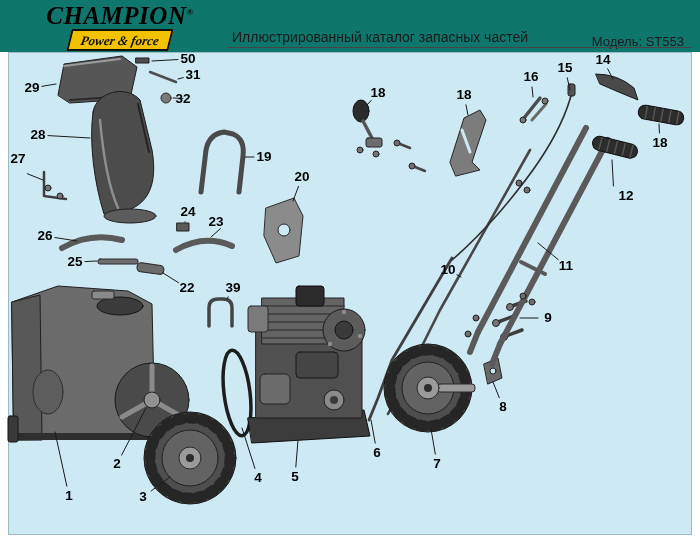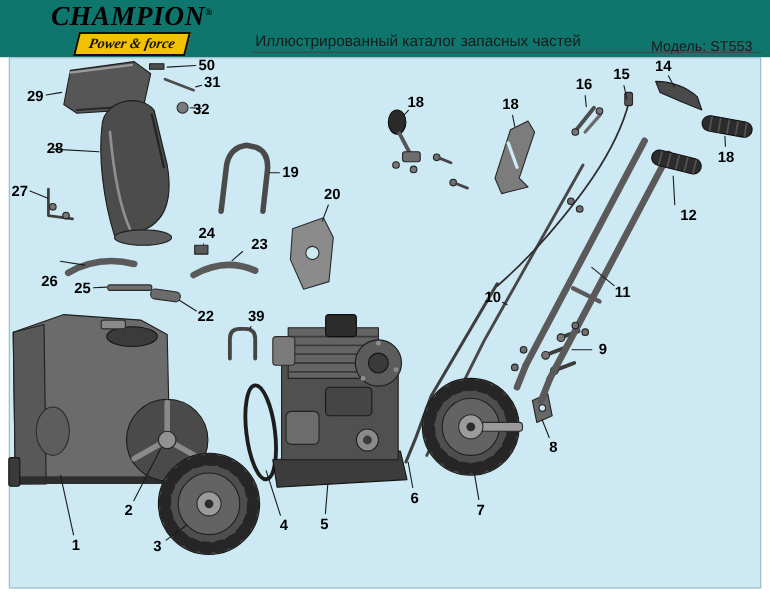--- a/index.html
+++ b/index.html
@@ -271,24 +271,24 @@
       <div class="callout" style="left: 660px; top: 143px;">18</div>
       <div class="callout" style="left: 603px; top: 60px;">14</div>
       <div class="callout" style="left: 565px; top: 68px;">15</div>
       <div class="callout" style="left: 531px; top: 77px;">16</div>
       <div class="callout" style="left: 464px; top: 95px;">18</div>
       <div class="callout" style="left: 378px; top: 93px;">18</div>
       <div class="callout" style="left: 264px; top: 157px;">19</div>
       <div class="callout" style="left: 302px; top: 177px;">20</div>
       <div class="callout" style="left: 233px; top: 288px;">39</div>
       <div class="callout" style="left: 187px; top: 288px;">22</div>
-      <div class="callout" style="left: 236px; top: 222px;">23</div>
+      <div class="callout" style="left: 216px; top: 222px;">23</div>
       <div class="callout" style="left: 188px; top: 212px; text-align: center;">24</div>
       <div class="callout" style="left: 75px; top: 262px;">25</div>
-      <div class="callout" style="left: 45px; top: 236px; margin-top: 20px;">26</div>
-      <div class="callout" style="left: 18px; top: 174px;">27</div>
-      <div class="callout" style="left: 50px; top: 135px;">28</div>
+      <div class="callout" style="left: 45px; top: 236px;">26</div>
+      <div class="callout" style="left: 18px; top: 159px;">27</div>
+      <div class="callout" style="left: 38px; top: 135px;">28</div>
       <div class="callout" style="left: 32px; top: 88px;">29</div>
       <div class="callout" style="left: 188px; top: 59px;">50</div>
       <div class="callout" style="left: 193px; top: 75px;">31</div>
       <div class="callout" style="left: 183px; top: 99px;">32</div>
     </div>
 </div>
 
 </body></html>

